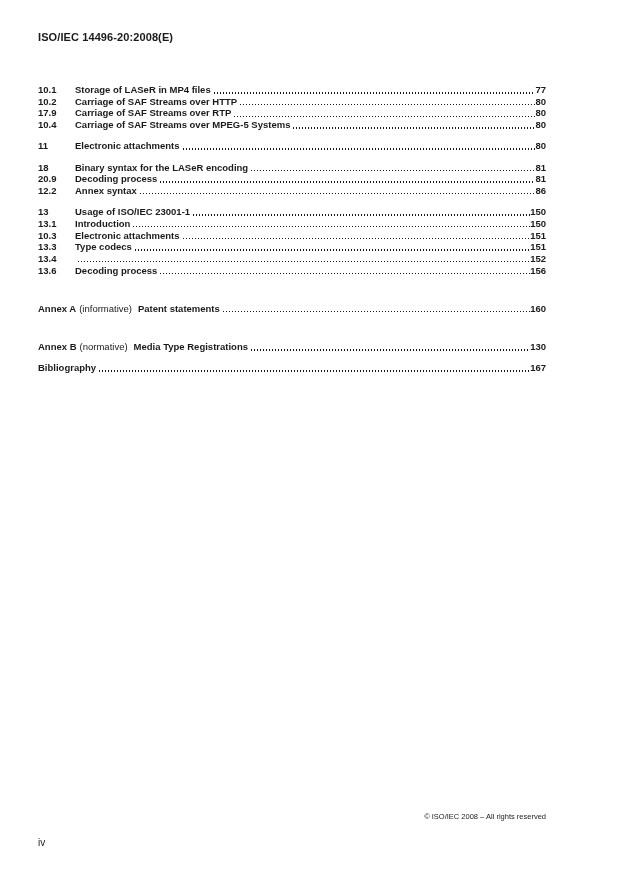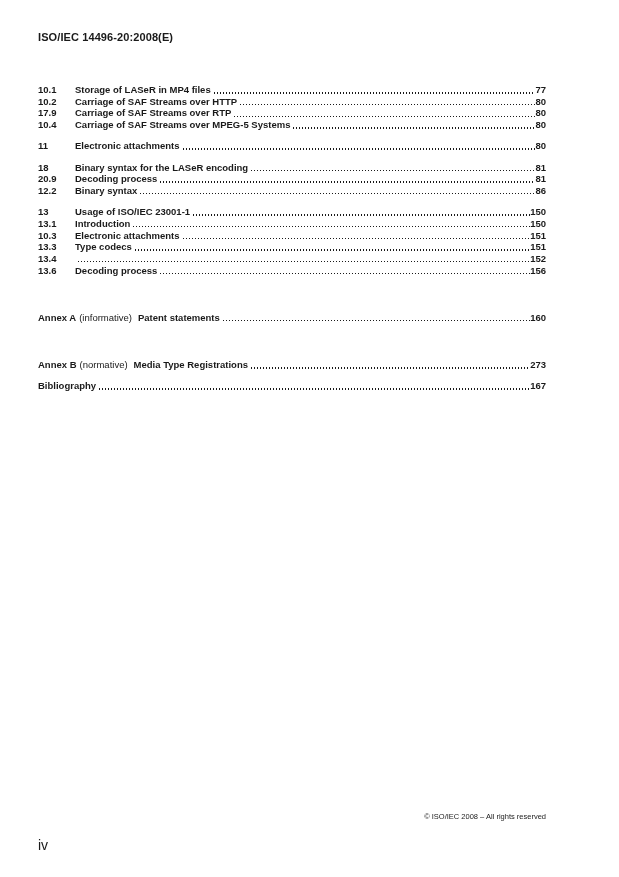--- a/index.html
+++ b/index.html
@@ -37,37 +37,36 @@
     line-height: 11.7px;
     white-space: nowrap;
   }
   .toc-num {
     width: 37px;
     flex-shrink: 0;
   }
   .toc-qualifier {
     font-weight: normal;
     margin-left: 3px;
-    margin-top: 26px;
-  }
-  .annex-main-title { margin-left: 6px; }
+  }
+  .annex-main-title { margin-left: 6px; margin-top: 17px; }
   .leader {
     flex: 1 1 auto;
     min-width: 8px;
     align-self: flex-end;
     height: 1.4px;
     margin: 0 0 2.2px 3px;
     background-image: repeating-linear-gradient(to right, #1a1a1a 0, #1a1a1a 1.2px, transparent 1.2px, transparent 3px);
   }
   .toc-page { flex-shrink: 0; }
   .footer-left {
     position: absolute;
     left: 38px;
     top: 837px;
-    font-size: 14px;
+    font-size: 10px;
     font-weight: normal;
   }
   .footer-right {
     position: absolute;
     right: 73px;
     top: 812px;
     font-size: 7.5px;
     font-weight: normal;
     color: #222222;
   }
@@ -121,21 +120,21 @@
           <span class="toc-page">81</span>
         </div>
         <div class="toc-row">
           <span class="toc-num">20.9</span>
           <span class="toc-title">Decoding process</span>
           <span class="leader"></span>
           <span class="toc-page">81</span>
         </div>
         <div class="toc-row">
           <span class="toc-num">12.2</span>
-          <span class="toc-title">Binary syntax</span>
+          <span class="toc-title">Annex syntax</span>
           <span class="leader"></span>
           <span class="toc-page">86</span>
         </div>
       </div>
       <div class="toc-group">
         <div class="toc-row">
           <span class="toc-num">13</span>
           <span class="toc-title">Usage of ISO/IEC 23001-1</span>
           <span class="leader"></span>
           <span class="toc-page">150</span>
@@ -178,21 +177,21 @@
           <span class="leader"></span>
           <span class="toc-page">160</span>
         </div>
       </div>
       <div class="toc-group">
         <div class="toc-row">
           <span class="toc-prefix">Annex B</span>
           <span class="toc-qualifier">(normative)</span>
           <span class="annex-main-title">Media Type Registrations</span>
           <span class="leader"></span>
-          <span class="toc-page">273</span>
+          <span class="toc-page">130</span>
         </div>
       </div>
       <div class="toc-group">
         <div class="toc-row">
           <span class="toc-title">Bibliography</span>
           <span class="leader"></span>
           <span class="toc-page">167</span>
         </div>
       </div>
     </div>

